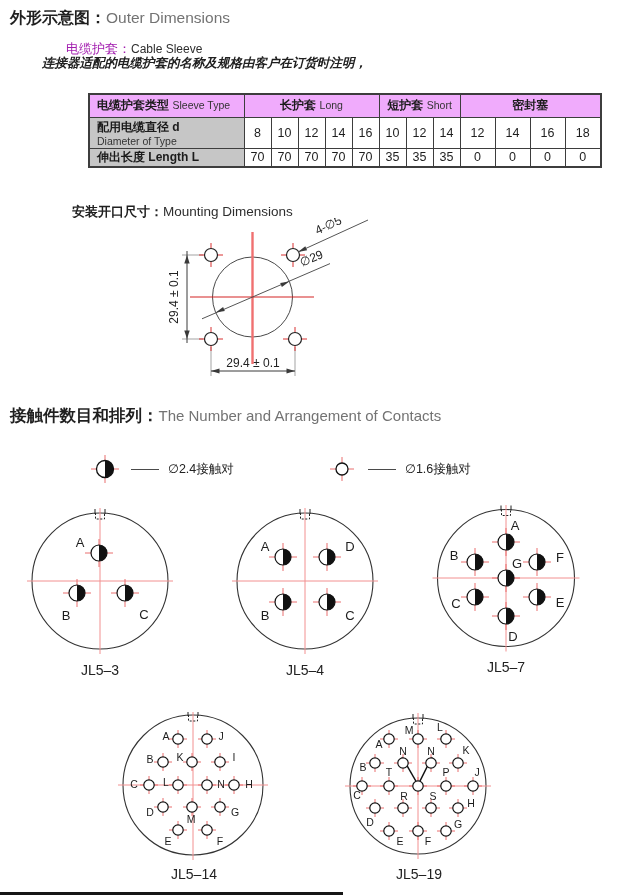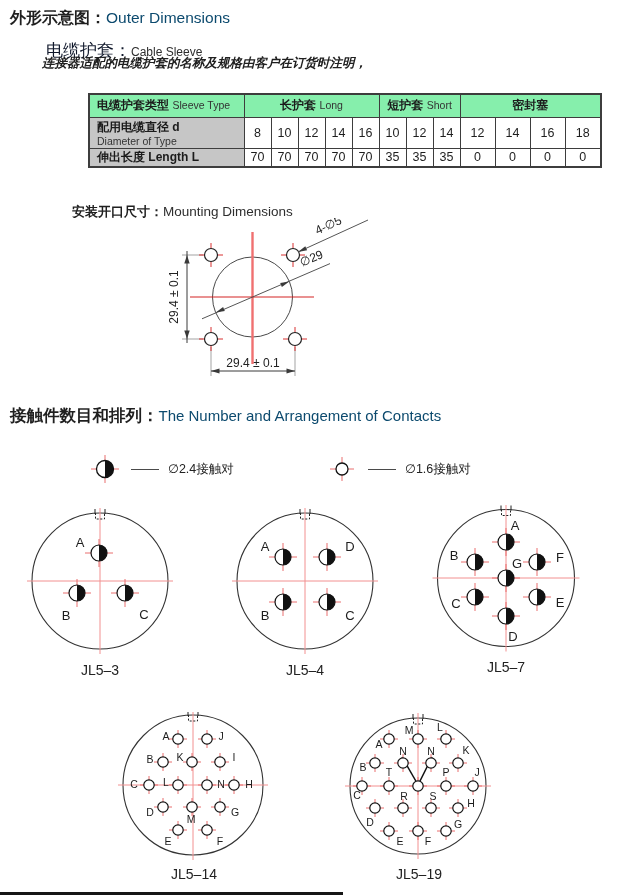--- a/index.html
+++ b/index.html
@@ -1,29 +1,29 @@
 <!DOCTYPE html>
 <html><head>
 <meta charset="utf-8">
 <style>
   html,body{margin:0;padding:0;background:#fff;}
   .page{position:relative;width:625px;height:896px;background:#ffffff;overflow:hidden;
         font-family:"Liberation Sans","DejaVu Sans",sans-serif;color:#2a2a2a;}
   .abs{position:absolute;}
   .t1-zh{font-size:16px;font-weight:700;color:#1f1f1f;}
-  .t1-en{font-size:15.5px;color:#0c4a6e;}
-  .sub-zh{font-size:17px;color:#0f172a;}
+  .t1-en{font-size:15.5px;color:#737373;}
+  .sub-zh{font-size:13px;color:#a21caf;margin-left:20px;}
   .sub-en{font-size:12px;color:#2e2e2e;}
   .note{font-size:12.5px;font-weight:600;color:#202020;}
   table.stable{border-collapse:collapse;table-layout:fixed;}
   table.stable td{border:1px solid #3d3d3d;text-align:center;vertical-align:middle;
         font-size:12.5px;color:#1e1e1e;padding:0;background:#fff;}
   table.stable{border:2px solid #3d3d3d;}
   table.stable td.lab{background:#c6c6c6;text-align:left;padding-left:7px;}
-  table.stable tr.hrow td{background:#86efac;}
+  table.stable tr.hrow td{background:#f0abfc;}
   .zh{font-size:12px;font-weight:700;color:#1b1b1b;}
   .en{font-size:10.5px;font-weight:400;color:#333;}
   .cell-en-line{font-size:10.5px;color:#333;line-height:11px;}
   .cname{position:absolute;width:100%;text-align:center;font-size:14px;color:#222;}
   .legend-item{position:absolute;display:flex;align-items:center;gap:9px;height:30px;}
   .ldash{display:inline-block;width:28px;height:0;border-top:1.2px solid #4a4a4a;}
   .ltext{font-size:12.5px;color:#222;}
   .bottom-rule{position:absolute;left:0;top:892px;width:343px;height:2.5px;background:#161616;}
 </style>
 </head>

